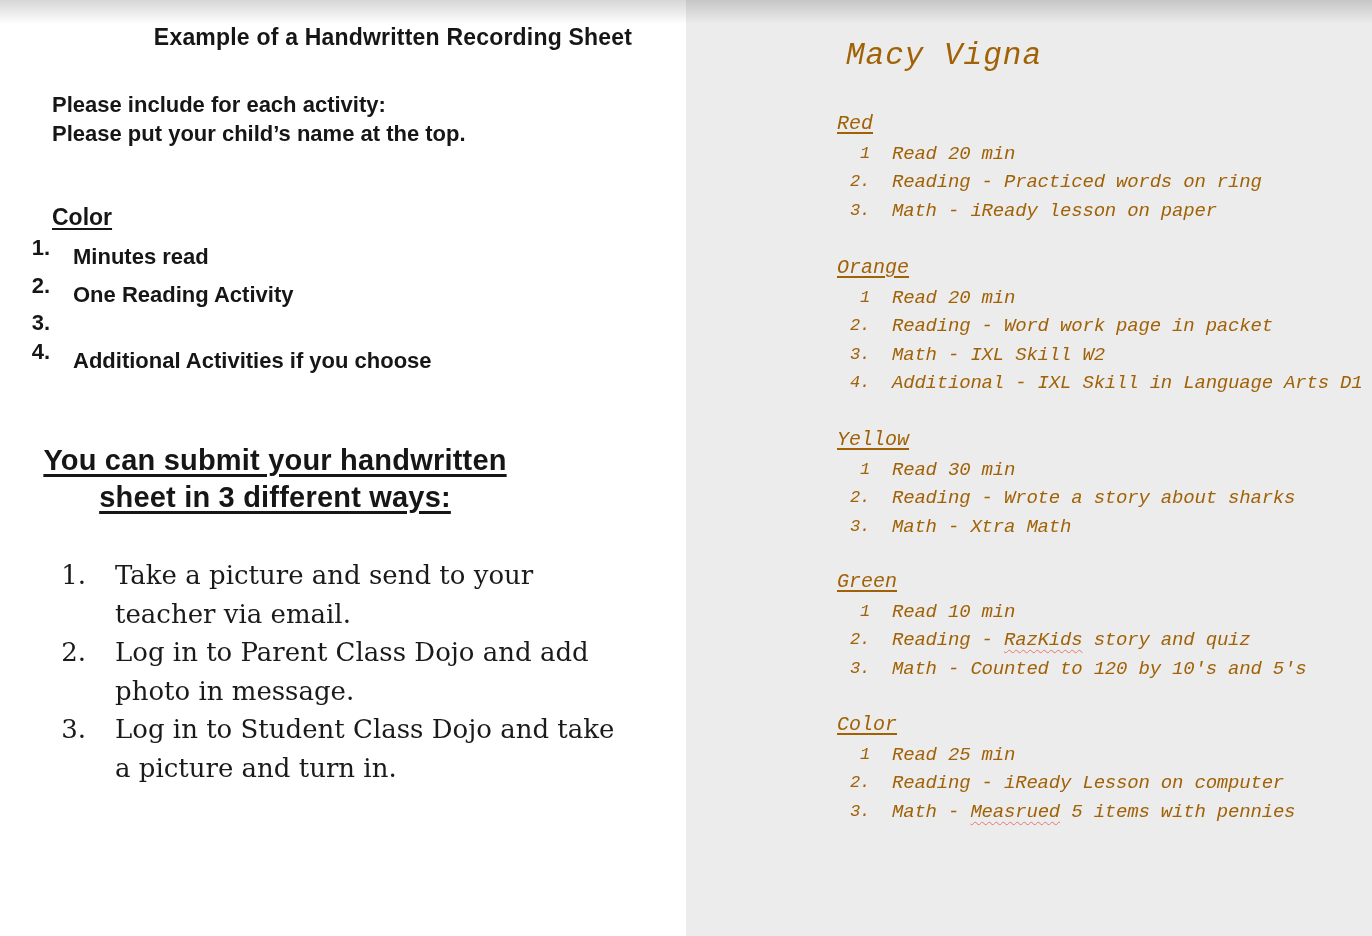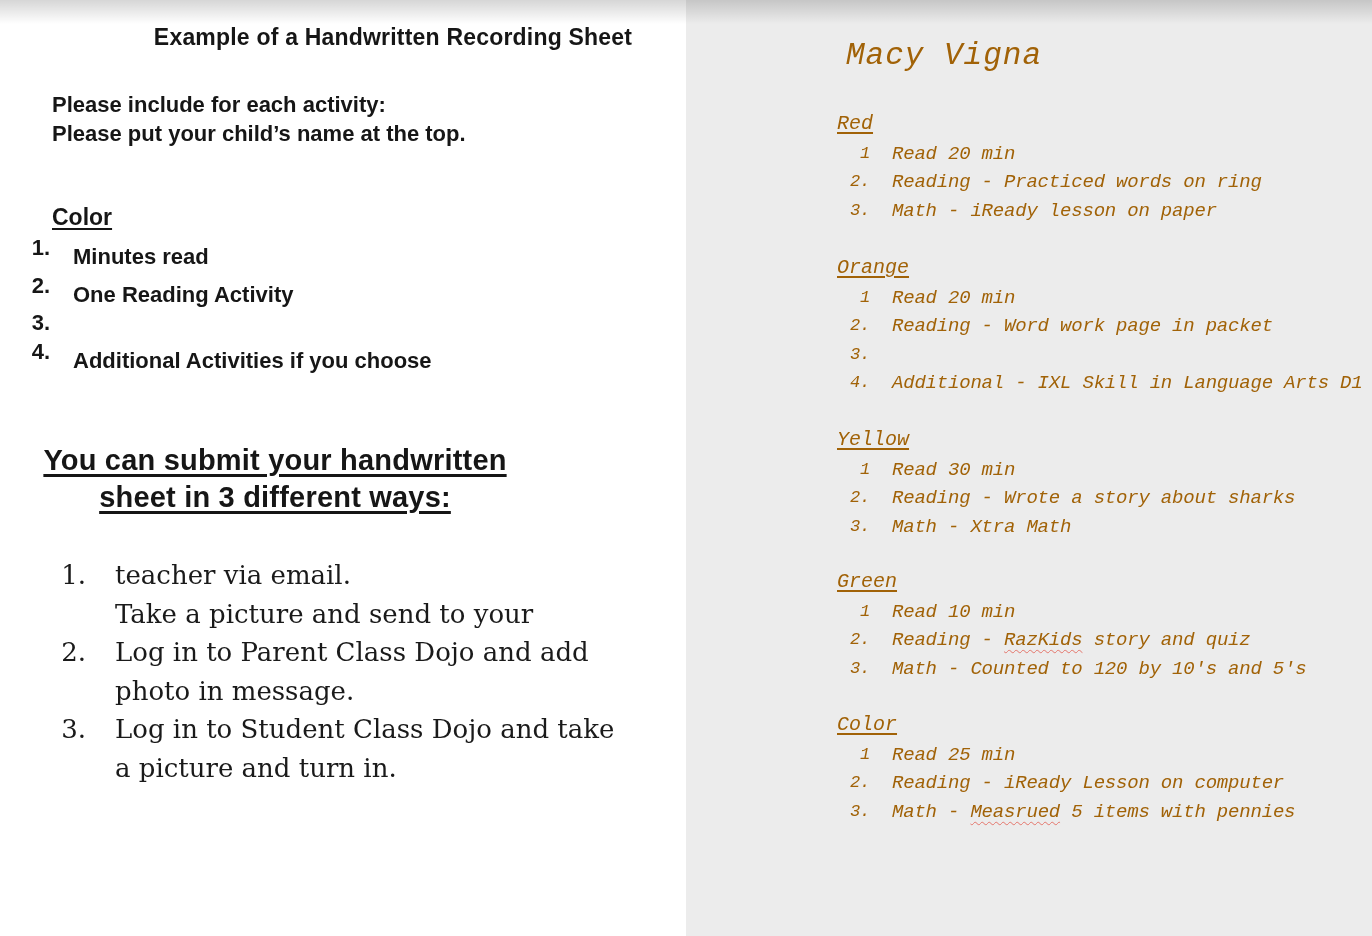--- a/index.html
+++ b/index.html
@@ -89,22 +89,22 @@
 
     <div class="print submit-heading">
       <div>You can submit your handwritten</div>
       <div>sheet in 3 different ways:</div>
     </div>
 
     <div class="submit-list serif">
       <div class="submit-row">
         <span class="mk">1.</span>
         <span class="tx">
+          <span>Take a picture and send to your</span>
           <span>teacher via email.</span>
-          <span>Take a picture and send to your</span>
         </span>
       </div>
       <div class="submit-row">
         <span class="mk">2.</span>
         <span class="tx">
           <span>Log in to Parent Class Dojo and add</span>
           <span>photo in message.</span>
         </span>
       </div>
       <div class="submit-row">
@@ -145,20 +145,21 @@
         <div class="hw hw-row">
           <span class="mk">1</span>
           <span class="tx">Read 20 min</span>
         </div>
         <div class="hw hw-row">
           <span class="mk">2.</span>
           <span class="tx">Reading - Word work page in packet</span>
         </div>
         <div class="hw hw-row">
           <span class="mk">3.</span>
+          <span class="tx">Math - IXL Skill W2</span>
         </div>
         <div class="hw hw-row">
           <span class="mk">4.</span>
           <span class="tx">Additional - IXL Skill in Language Arts D1</span>
         </div>
       </div>
     </div>
 
     <div class="hw-section sec-yellow">
       <div class="hw hw-heading">Yellow</div>

